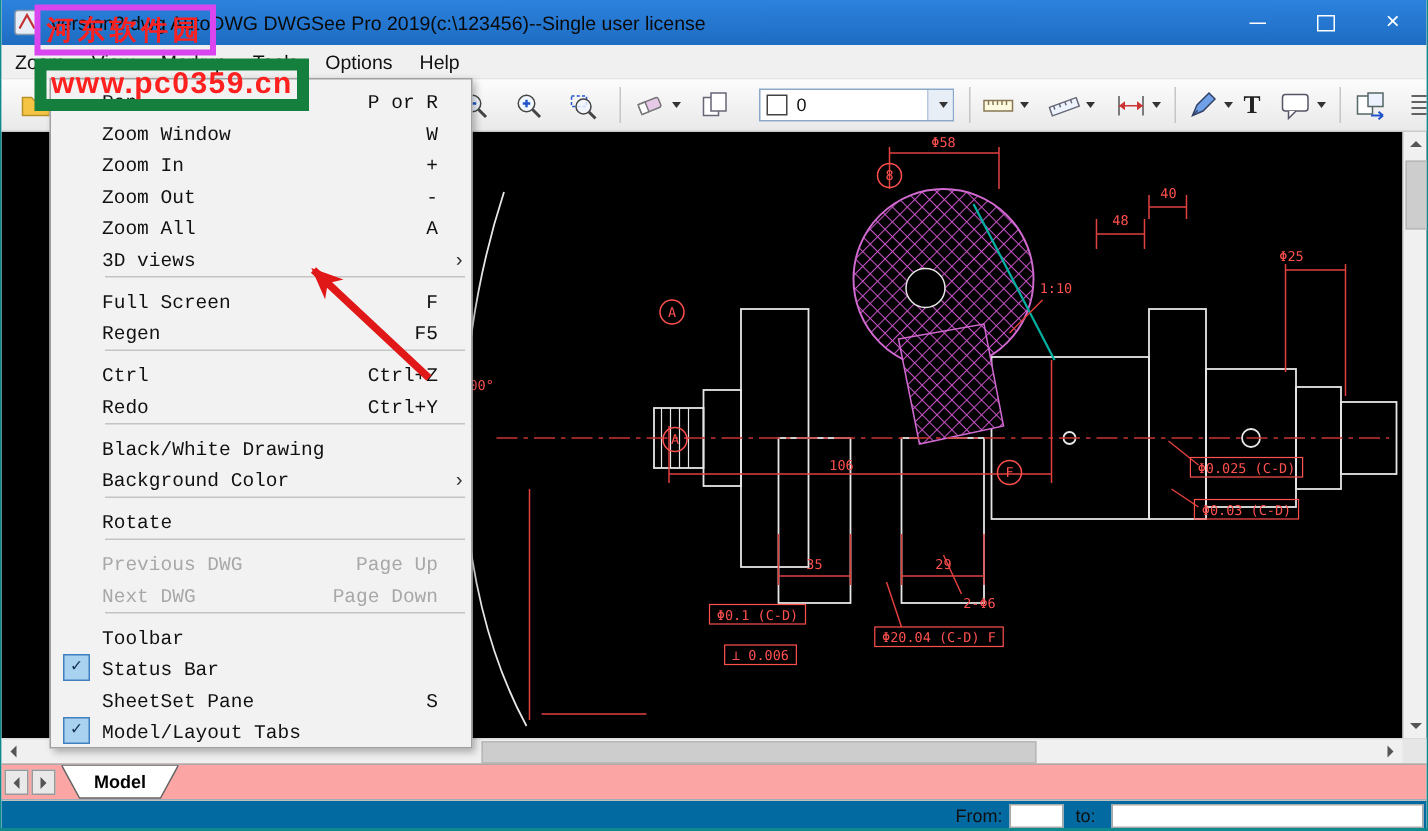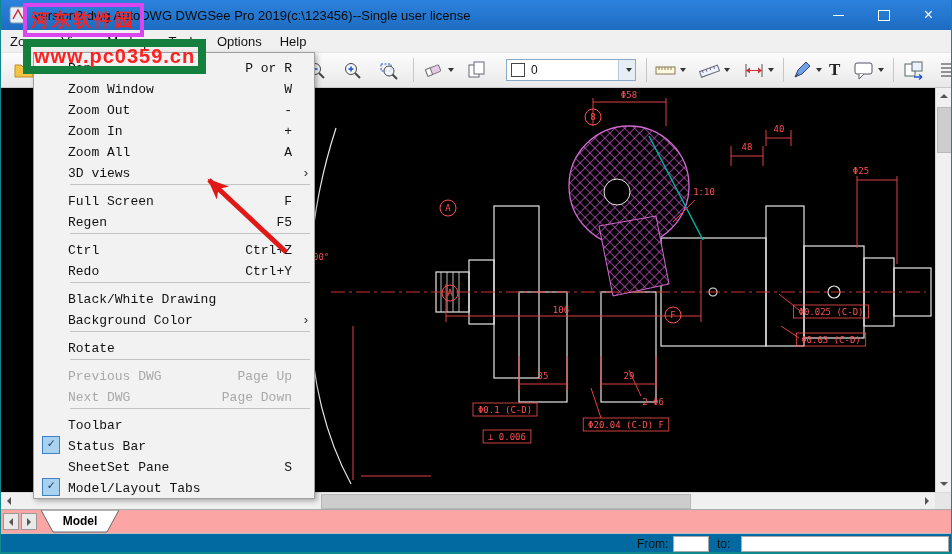--- a/index.html
+++ b/index.html
@@ -347,28 +347,28 @@
         <span class="sub"></span>
       </div>
     <div class="mi">
         <span class="gut"></span>
         <span class="lbl">Zoom Window</span>
         <span class="sc">W</span>
         <span class="sub"></span>
       </div>
     <div class="mi">
         <span class="gut"></span>
+        <span class="lbl">Zoom In</span>
+        <span class="sc">+</span>
+        <span class="sub"></span>
+      </div>
+    <div class="mi">
+        <span class="gut"></span>
         <span class="lbl">Zoom Out</span>
         <span class="sc">-</span>
-        <span class="sub"></span>
-      </div>
-    <div class="mi">
-        <span class="gut"></span>
-        <span class="lbl">Zoom In</span>
-        <span class="sc">+</span>
         <span class="sub"></span>
       </div>
     <div class="mi">
         <span class="gut"></span>
         <span class="lbl">Zoom All</span>
         <span class="sc">A</span>
         <span class="sub"></span>
       </div>
     <div class="mi">
         <span class="gut"></span>

